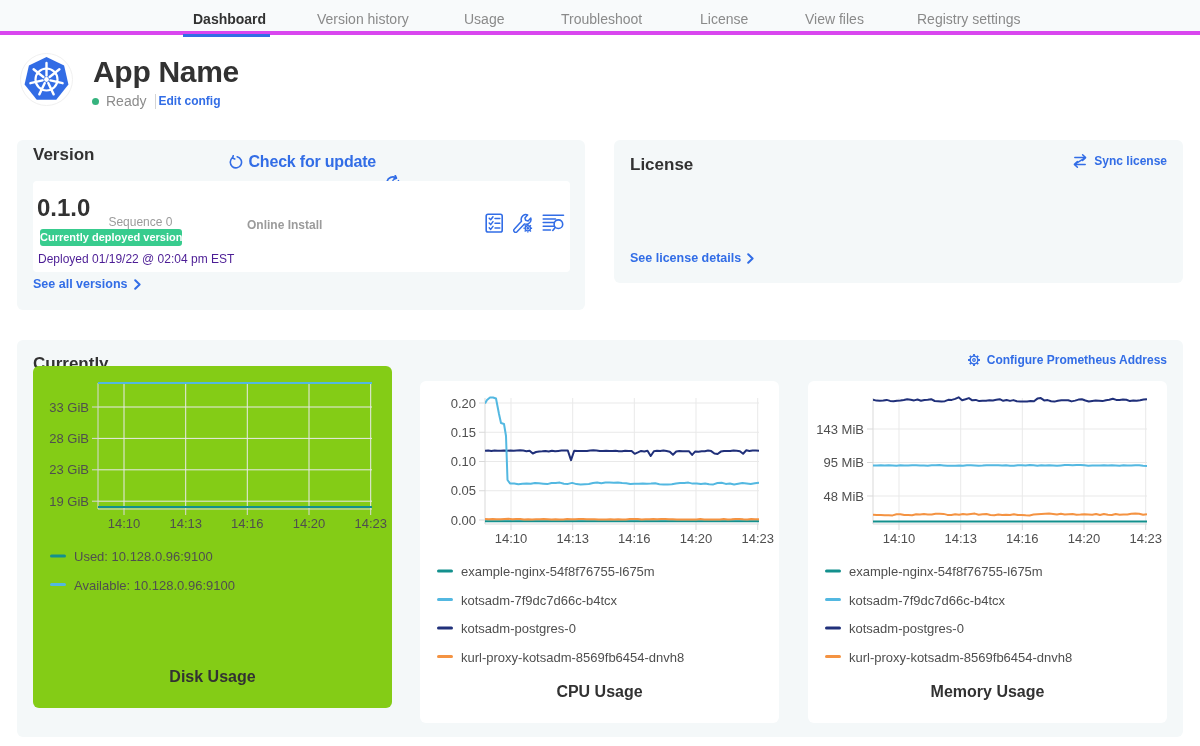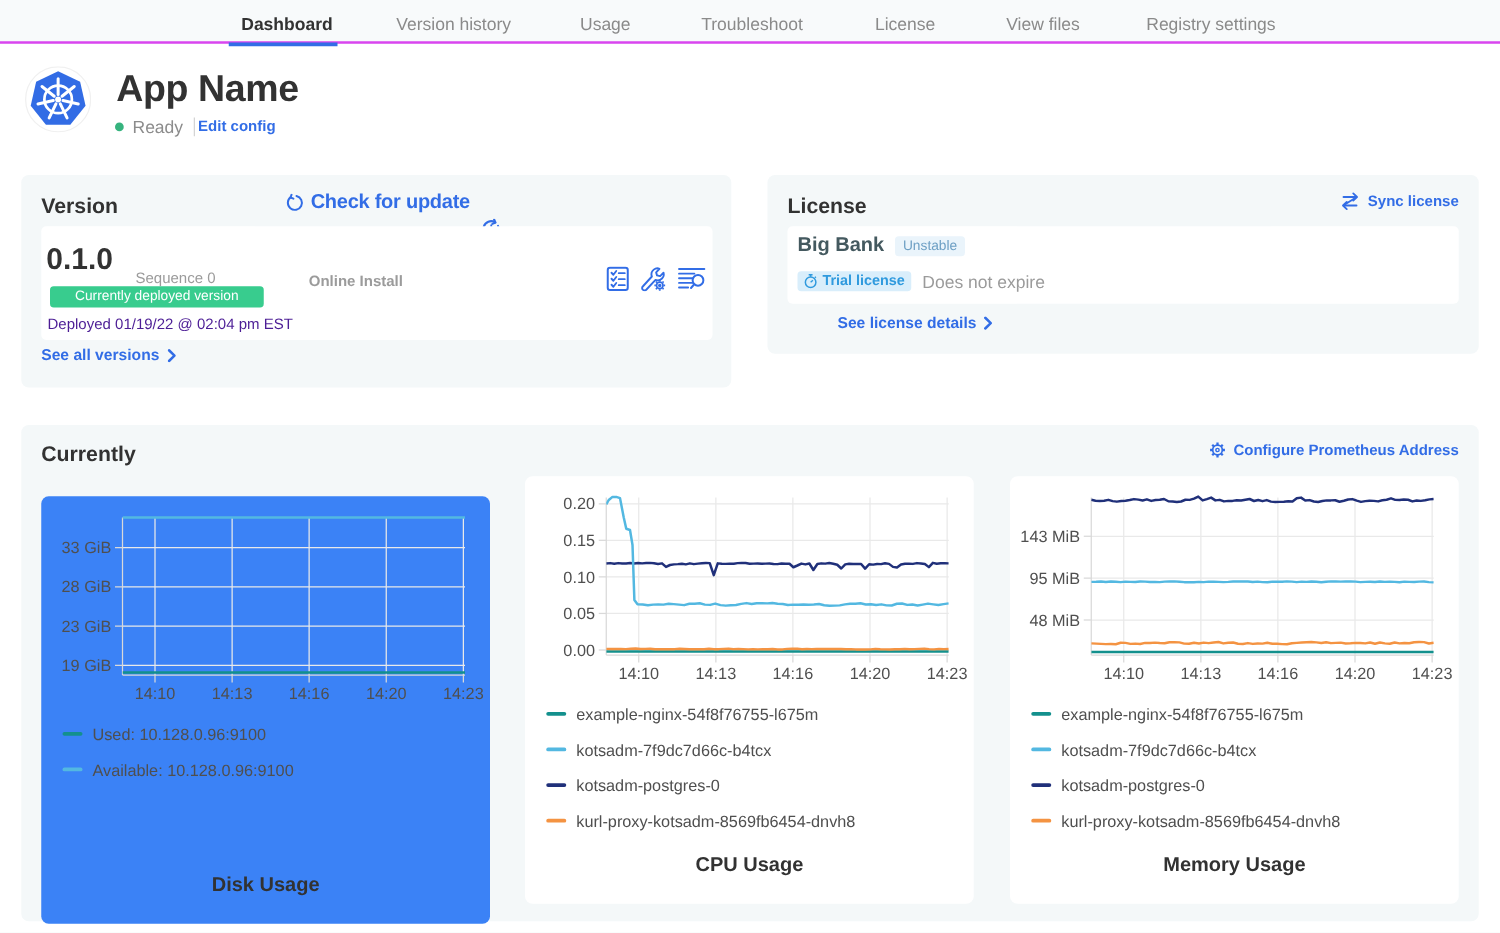--- a/index.html
+++ b/index.html
@@ -1,21 +1,21 @@
 <!DOCTYPE html>
 <html><head><meta charset="utf-8"><style>
 *{margin:0;padding:0;box-sizing:border-box;}
 body{width:1200px;height:746px;background:#fff;font-family:"Liberation Sans",sans-serif;position:relative;overflow:hidden;}
 .abs{position:absolute;}
 .link{color:#326de6;font-weight:700;}
 .row{display:flex;align-items:center;}
 </style></head>
 <body>
 
-<div class="abs" style="left:0;top:0;width:1200px;height:35px;background:#f8fafb;border-bottom:2px solid #d946ef;">
+<div class="abs" style="left:0;top:0;width:1200px;height:35px;background:#f8fafb;border-bottom:4px solid #d946ef;">
     <div style="position:absolute;left:193px;top:11px;font-size:14px;font-weight:700;color:#323232">Dashboard</div>
     <div style="position:absolute;left:317px;top:11px;font-size:14px;color:#8a8a8a">Version history</div>
     <div style="position:absolute;left:464px;top:11px;font-size:14px;color:#8a8a8a">Usage</div>
     <div style="position:absolute;left:561px;top:11px;font-size:14px;color:#8a8a8a">Troubleshoot</div>
     <div style="position:absolute;left:700px;top:11px;font-size:14px;color:#8a8a8a">License</div>
     <div style="position:absolute;left:805px;top:11px;font-size:14px;color:#8a8a8a">View files</div>
     <div style="position:absolute;left:917px;top:11px;font-size:14px;color:#8a8a8a">Registry settings</div>
     <div style="position:absolute;left:183px;top:34px;width:87px;height:3px;background:#326de6"></div>
   </div>
 
@@ -34,42 +34,42 @@
     </svg></div>
 <div class="abs" style="left:93px;top:55px;font-size:30px;font-weight:700;color:#323232;letter-spacing:-0.3px;">App Name</div>
 <div class="abs row" style="left:92px;top:93px;height:16px;">
   <span style="width:7px;height:7px;border-radius:50%;background:#36b37e;display:inline-block;"></span>
   <span style="margin-left:7px;font-size:14px;color:#8c8c8c;">Ready</span>
   <span style="margin-left:9px;width:1px;height:15px;background:#d4d4d4;display:inline-block;"></span>
   <span class="link" style="margin-left:2px;font-size:12px;">Edit config</span>
 </div>
 
 <div class="abs" style="left:17px;top:140px;width:568px;height:170px;background:#f4f8f9;border-radius:6px;">
-  <div class="abs" style="left:16px;top:15px;font-size:17px;font-weight:700;color:#323232;">Version</div>
+  <div class="abs" style="left:16px;top:5px;font-size:17px;font-weight:700;color:#323232;">Version</div>
   <div class="abs row" style="right:209px;top:13px;">
       <svg width="15" height="15" viewBox="0 0 16 16" fill="none">
         <path d="M4.9 2.9 A6 6 0 1 0 9.8 1.9" stroke="#326de6" stroke-width="1.7" stroke-linecap="round"></path>
         <path d="M5.6 0.7 L4.7 3.2 L7.2 4.2" stroke="#326de6" stroke-width="1.7" stroke-linecap="round" stroke-linejoin="round" fill="none"></path>
       </svg>
       <span class="link" style="font-size:16px;margin-left:6px;letter-spacing:-0.2px;">Check for update</span>
     </div>
   <div class="abs row" style="right:17px;top:12px;">
       <svg width="16" height="16" viewBox="0 0 16 16" fill="none">
         <path d="M11.1 2.9 A6 6 0 1 0 13.4 5.7" stroke="#326de6" stroke-width="1.7" stroke-linecap="round"></path>
         <path d="M10.3 0.6 L11.4 3.1 L8.9 4.1" stroke="#326de6" stroke-width="1.7" stroke-linecap="round" stroke-linejoin="round" fill="none"></path>
         <path d="M8 5.2 V8.3 L10.3 9.4" stroke="#326de6" stroke-width="1.5" stroke-linecap="round" stroke-linejoin="round"></path>
       </svg>
       <span class="link" style="font-size:12px;margin-left:6px;letter-spacing:-0.2px;margin-top:48px;">Configure automatic updates</span>
     </div>
   <div class="abs" style="left:16px;top:41px;width:537px;height:91px;background:#fff;border-radius:4px;">
     <div class="abs row" style="left:4px;top:13px;">
       <span style="font-size:24px;font-weight:700;color:#323232;">0.1.0</span>
       <span style="font-size:12px;color:#9b9b9b;margin-left:18px;position:relative;top:14px;">Sequence 0</span>
     </div>
-    <div class="abs" style="left:7px;top:48px;background:#38cc8e;color:#fff;font-size:11px;font-weight:400;padding:2px 20px 3px;border-radius:3px;">Currently deployed version</div>
+    <div class="abs" style="left:7px;top:48px;background:#38cc8e;color:#fff;font-size:11px;font-weight:700;padding:2px 0 3px;border-radius:3px;">Currently deployed version</div>
     <div class="abs" style="left:5px;top:71px;font-size:12px;color:#4c1d95;">Deployed 01/19/22 @ 02:04 pm EST</div>
     <div class="abs" style="left:214px;top:37px;font-size:12px;font-weight:700;color:#9b9b9b;">Online Install</div>
     <div class="abs row" style="left:451px;top:32px;gap:8px;">
         <svg width="20" height="20" viewBox="0 0 20 20" fill="none">
           <rect x="2.2" y="1.2" width="16" height="17.8" rx="1.8" stroke="#326de6" stroke-width="1.6"></rect>
           <path d="M5.2 5.2 l1.5 1.6 2.3-3" stroke="#326de6" stroke-width="1.5" stroke-linecap="round" stroke-linejoin="round" fill="none"></path>
           <line x1="11" y1="5.5" x2="15.8" y2="5.5" stroke="#326de6" stroke-width="1.5" stroke-linecap="round"></line>
           <path d="M5.2 10.0 l1.5 1.6 2.3-3" stroke="#326de6" stroke-width="1.5" stroke-linecap="round" stroke-linejoin="round" fill="none"></path>
           <line x1="11" y1="10.3" x2="15.8" y2="10.3" stroke="#326de6" stroke-width="1.5" stroke-linecap="round"></line>
           <path d="M5.2 14.8 l1.5 1.6 2.3-3" stroke="#326de6" stroke-width="1.5" stroke-linecap="round" stroke-linejoin="round" fill="none"></path>
@@ -109,38 +109,22 @@
   <div class="abs row" style="right:16px;top:13px;">
       <svg width="16" height="16" viewBox="0 0 16 16" fill="none" stroke="#326de6" stroke-width="1.5" stroke-linecap="round" stroke-linejoin="round">
         <path d="M2.8 4.6 H13"></path>
         <path d="M10.6 1.7 L13.6 4.6 L10.6 7.4"></path>
         <path d="M11.8 5.6 L4.2 10.4"></path>
         <path d="M13.2 11.4 H3"></path>
         <path d="M5.4 8.5 L2.4 11.4 L5.4 14.3"></path>
       </svg>
       <span class="link" style="font-size:12px;margin-left:6px;">Sync license</span>
     </div>
-  <div class="abs" style="left:16px;top:41px;width:537px;height:62px;background:#fff;border-radius:4px;">
-    <div class="abs row" style="left:8px;top:7px;">
-      <span style="font-size:16px;font-weight:700;color:#44595f;">Big Bank</span>
-      <span style="margin-left:9px;background:#eaf4fb;color:#6d9fc4;font-size:11px;font-weight:500;padding:2px 6px;border-radius:3px;">Unstable</span>
-    </div>
-    <div class="abs row" style="left:8px;top:36px;">
-      <span class="row" style="background:#d9eefb;color:#2f9ade;font-size:11.5px;font-weight:700;padding:2px 5px;border-radius:3px;"><svg width="11" height="12" viewBox="0 0 12 13" fill="none" style="margin-right:4px">
-            <circle cx="6" cy="7.4" r="4.6" stroke="#2f9ade" stroke-width="1.3"></circle>
-            <line x1="6" y1="0.8" x2="6" y2="2.6" stroke="#2f9ade" stroke-width="1.4"></line>
-            <line x1="4.3" y1="0.8" x2="7.7" y2="0.8" stroke="#2f9ade" stroke-width="1.4"></line>
-            <line x1="6" y1="7.4" x2="8" y2="5.6" stroke="#2f9ade" stroke-width="1.2"></line>
-            <line x1="9.7" y1="2.5" x2="10.6" y2="3.4" stroke="#2f9ade" stroke-width="1.2"></line>
-          </svg>Trial license</span>
-      <span style="margin-left:9px;font-size:14px;color:#9b9b9b;font-weight:500;">Does not expire</span>
-    </div>
-  </div>
   <div class="abs row" style="left:16px;top:111px;">
-      <span class="link" style="font-size:12.5px;margin-left:40px;">See license details</span>
+      <span class="link" style="font-size:12.5px;">See license details</span>
       <svg width="7" height="11" viewBox="0 0 7 11" fill="none" style="margin-left:6px">
         <path d="M1.2 1.2 L5.6 5.5 L1.2 9.8" stroke="#326de6" stroke-width="2" stroke-linecap="round" stroke-linejoin="round"></path>
       </svg>
     </div>
 </div>
 
 <div class="abs" style="left:17px;top:340px;width:1166px;height:397px;background:#f4f8f9;border-radius:6px;">
   <div class="abs" style="left:16px;top:14px;font-size:17px;font-weight:700;color:#323232;">Currently</div>
   <div class="abs row" style="right:16px;top:13px;">
       <svg width="14" height="14" viewBox="0 0 16 16" fill="none">
@@ -150,21 +134,21 @@
         <line x1="11.25" y1="11.25" x2="12.81" y2="12.81" stroke="#326de6" stroke-width="2.1"></line>
         <line x1="8.00" y1="12.60" x2="8.00" y2="14.80" stroke="#326de6" stroke-width="2.1"></line>
         <line x1="4.75" y1="11.25" x2="3.19" y2="12.81" stroke="#326de6" stroke-width="2.1"></line>
         <line x1="3.40" y1="8.00" x2="1.20" y2="8.00" stroke="#326de6" stroke-width="2.1"></line>
         <line x1="4.75" y1="4.75" x2="3.19" y2="3.19" stroke="#326de6" stroke-width="2.1"></line>
         <line x1="8.00" y1="3.40" x2="8.00" y2="1.20" stroke="#326de6" stroke-width="2.1"></line>
         <line x1="11.25" y1="4.75" x2="12.81" y2="3.19" stroke="#326de6" stroke-width="2.1"></line>
       </svg>
       <span class="link" style="font-size:12px;margin-left:6px;">Configure Prometheus Address</span>
     </div>
-  <div class="abs" style="left:16px;top:57px;width:359px;height:342px;background:#3b82f6;border-radius:6px;"><svg width="359" height="342" viewBox="0 0 359 342" xmlns="http://www.w3.org/2000/svg" font-family="Liberation Sans, sans-serif">
+  <div class="abs" style="left:16px;top:26px;width:359px;height:342px;background:#84cc16;border-radius:6px;"><svg width="359" height="342" viewBox="0 0 359 342" xmlns="http://www.w3.org/2000/svg" font-family="Liberation Sans, sans-serif">
         <line x1="65.0" y1="41" x2="339.0" y2="41" stroke="#e9e9e9" stroke-width="1"></line>
         <line x1="65.0" y1="72.4" x2="339.0" y2="72.4" stroke="#e9e9e9" stroke-width="1"></line>
         <line x1="65.0" y1="103.8" x2="339.0" y2="103.8" stroke="#e9e9e9" stroke-width="1"></line>
         <line x1="65.0" y1="135.2" x2="339.0" y2="135.2" stroke="#e9e9e9" stroke-width="1"></line>
         <line x1="91" y1="17.0" x2="91" y2="143.0" stroke="#e9e9e9" stroke-width="1"></line>
         <line x1="152.7" y1="17.0" x2="152.7" y2="143.0" stroke="#e9e9e9" stroke-width="1"></line>
         <line x1="214.3" y1="17.0" x2="214.3" y2="143.0" stroke="#e9e9e9" stroke-width="1"></line>
         <line x1="276" y1="17.0" x2="276" y2="143.0" stroke="#e9e9e9" stroke-width="1"></line>
         <line x1="337.7" y1="17.0" x2="337.7" y2="143.0" stroke="#e9e9e9" stroke-width="1"></line>
         <line x1="65.0" y1="17.0" x2="65.0" y2="143.0" stroke="#d9d9d9" stroke-width="1"></line>

